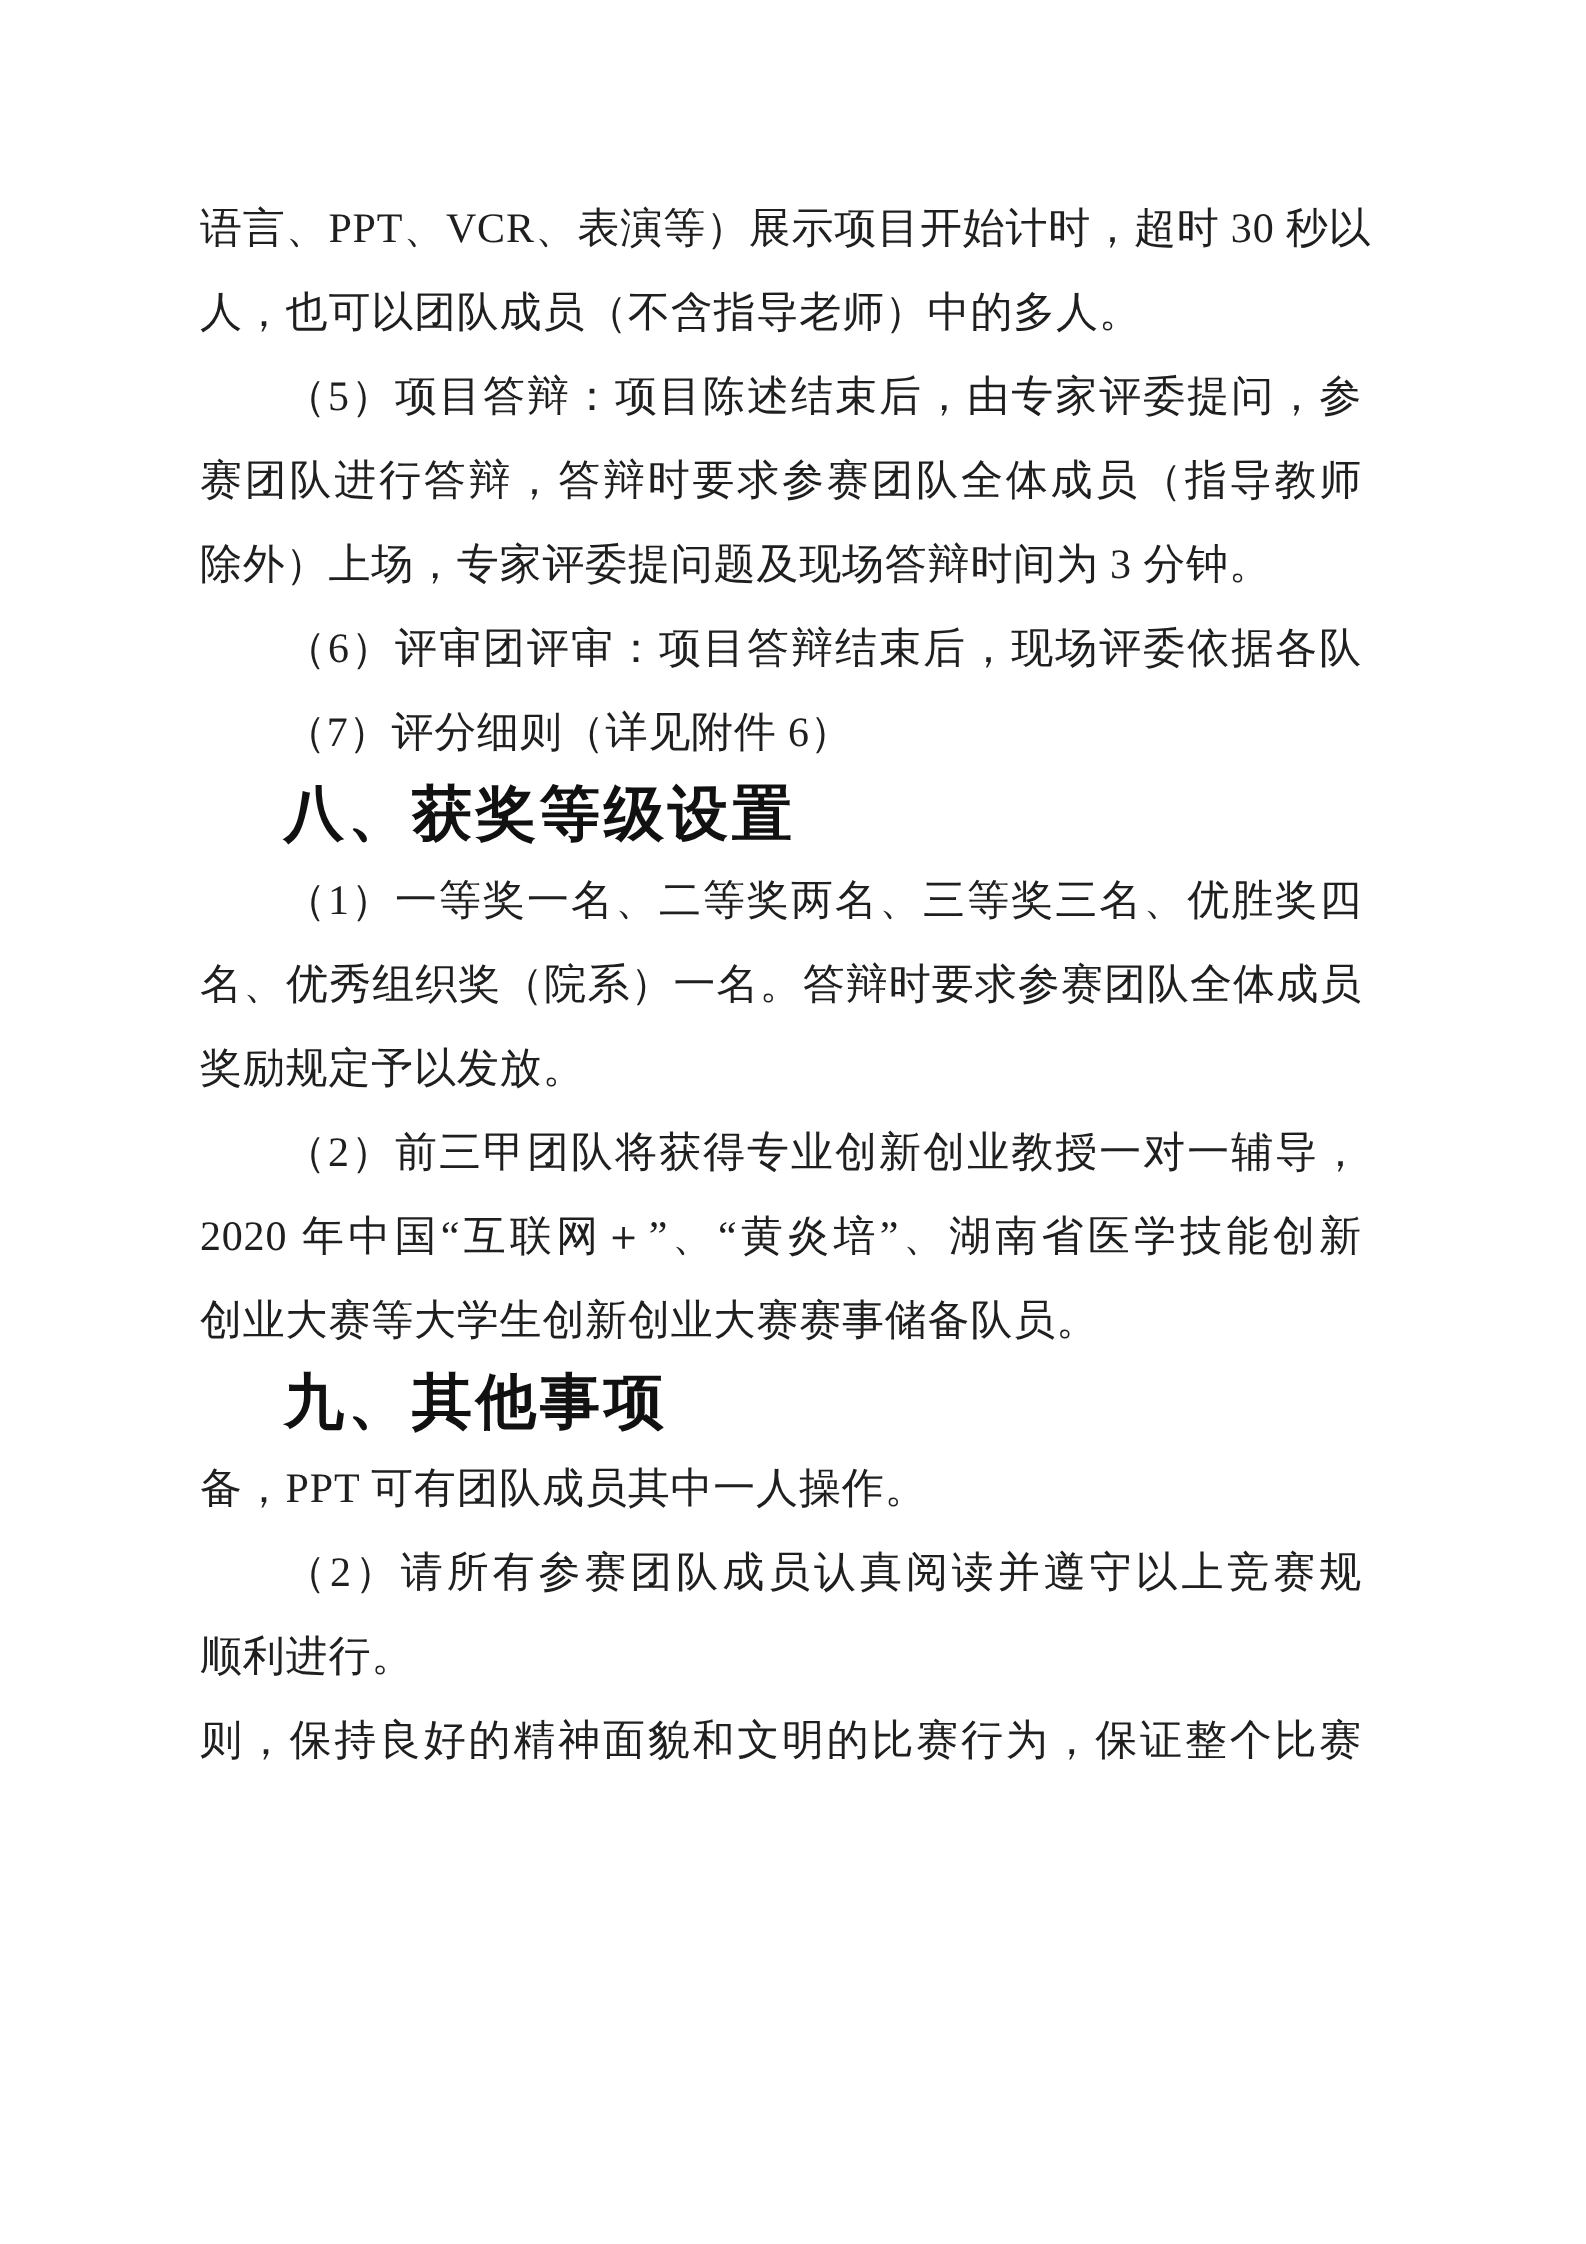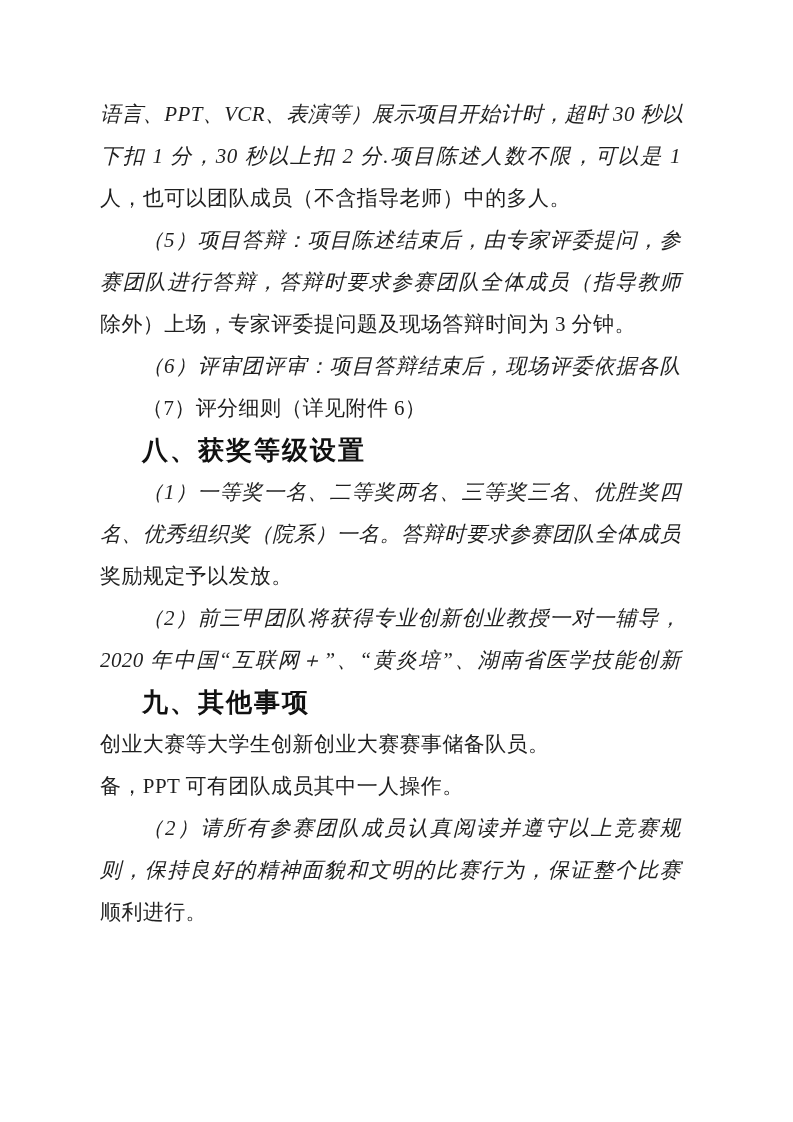--- a/index.html
+++ b/index.html
@@ -25,54 +25,52 @@
     line-height: 42px;
   }
   .line {
     white-space: nowrap;
     letter-spacing: 0.4px;
   }
   
   .line.fill {
     text-align: justify;
     text-align-last: justify;
-    font-style: italic;
   }
   
   .line.indent {
     padding-left: 42px;
   }
   .line.heading {
     font-family: "Liberation Sans", "DejaVu Sans", sans-serif;
     font-weight: bold;
-    font-size: 26px;
+    font-size: 30px;
     letter-spacing: 2px;
     color: #111111;
   }
 </style>
 </head>
 <body>
 
 <div class="page">
   <div class="content">
 
   <div class="line fill">语言、PPT、VCR、表演等）展示项目开始计时，超时 30 秒以</div>
-      <div class="line fill">下扣 1 分，30 秒以上扣 2 分.项目陈述人数不限，可以是 1</div>
       <div class="line">人，也可以团队成员（不含指导老师）中的多人。</div>
       <div class="line indent fill">（5）项目答辩：项目陈述结束后，由专家评委提问，参</div>
       <div class="line fill">赛团队进行答辩，答辩时要求参赛团队全体成员（指导教师</div>
       <div class="line">除外）上场，专家评委提问题及现场答辩时间为 3 分钟。</div>
       <div class="line indent fill">（6）评审团评审：项目答辩结束后，现场评委依据各队</div>
       <div class="line indent">（7）评分细则（详见附件 6）</div>
       <div class="line heading indent">八、获奖等级设置</div>
       <div class="line indent fill">（1）一等奖一名、二等奖两名、三等奖三名、优胜奖四</div>
       <div class="line fill">名、优秀组织奖（院系）一名。答辩时要求参赛团队全体成员</div>
       <div class="line">奖励规定予以发放。</div>
       <div class="line indent fill">（2）前三甲团队将获得专业创新创业教授一对一辅导，</div>
       <div class="line fill">2020 年中国“互联网＋”、“黄炎培”、湖南省医学技能创新</div>
+      <div class="line">创业大赛等大学生创新创业大赛赛事储备队员。</div>
       <div class="line heading indent">九、其他事项</div>
-      <div class="line">创业大赛等大学生创新创业大赛赛事储备队员。</div>
       <div class="line">备，PPT 可有团队成员其中一人操作。</div>
       <div class="line indent fill">（2）请所有参赛团队成员认真阅读并遵守以上竞赛规</div>
+      <div class="line">顺利进行。</div>
       <div class="line fill">则，保持良好的精神面貌和文明的比赛行为，保证整个比赛</div>
-      <div class="line">顺利进行。</div>
     </div>
 </div>
 
 </body></html>

